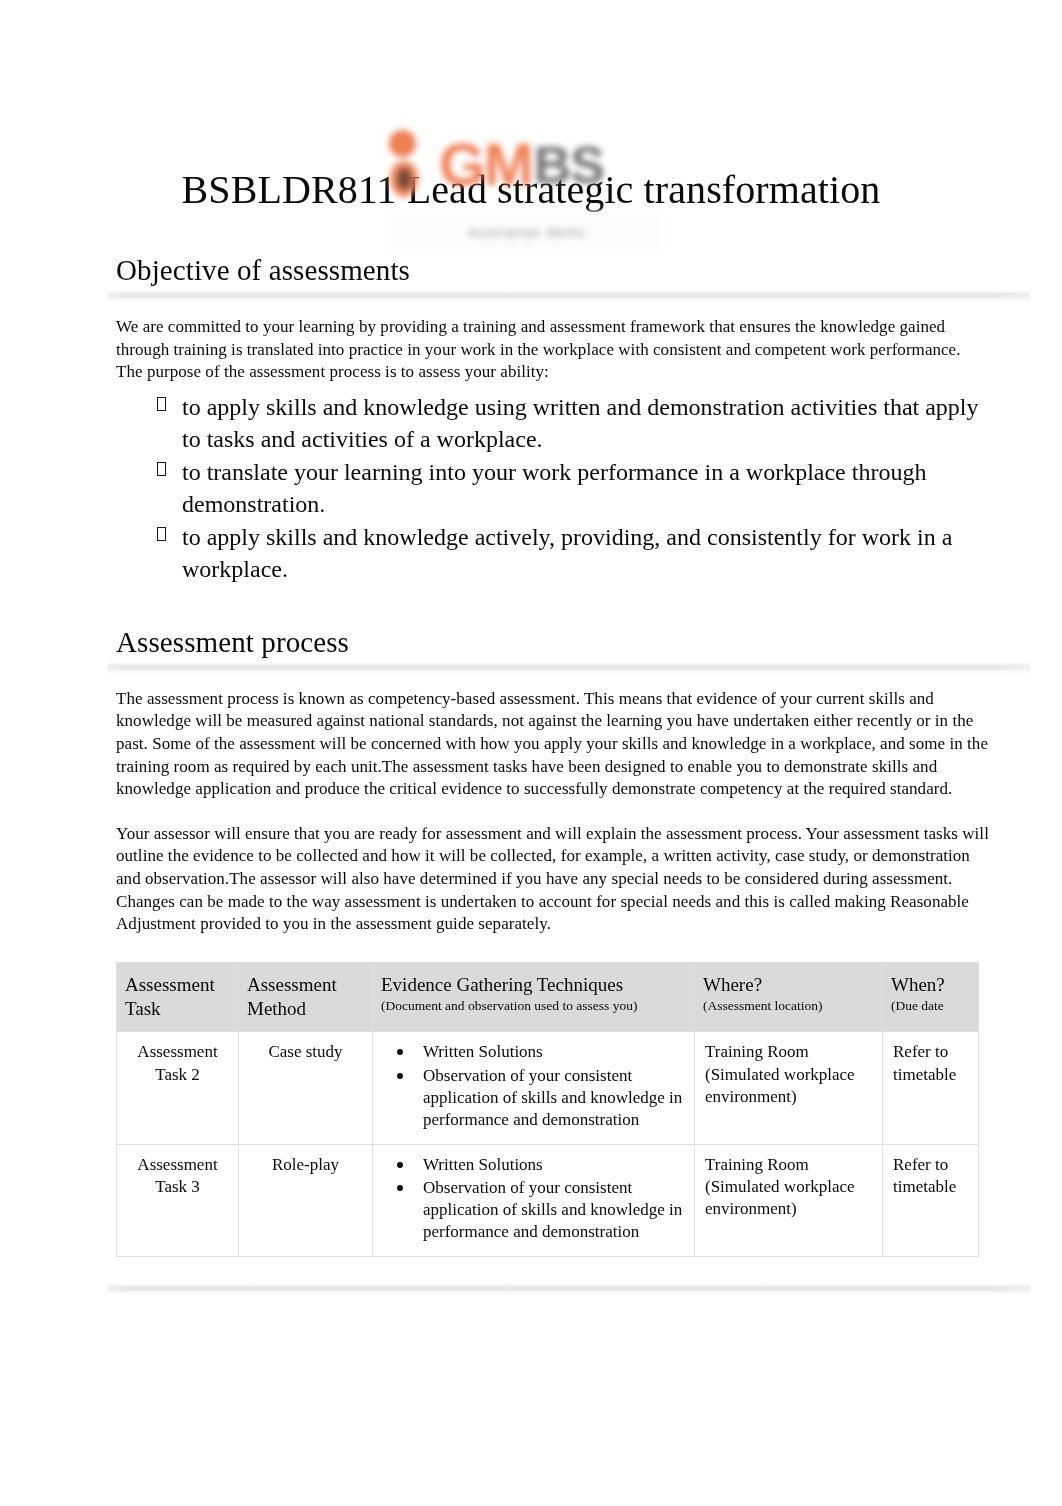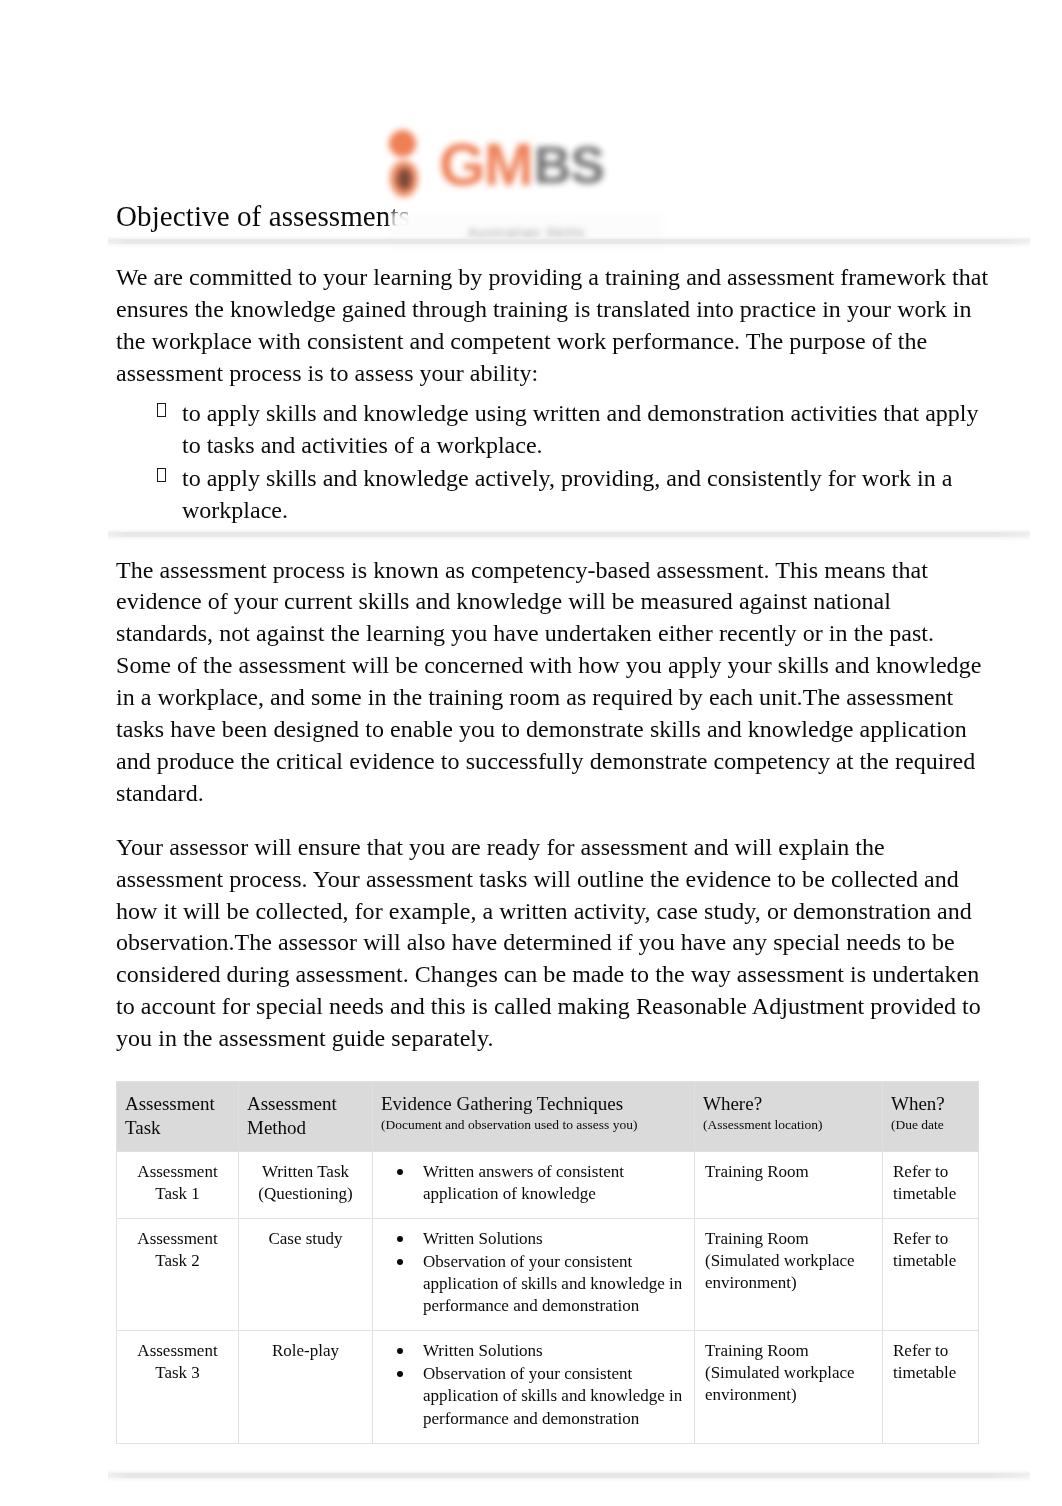--- a/index.html
+++ b/index.html
@@ -170,21 +170,21 @@
     top: 3px;
     height: 5px;
     background: linear-gradient(to right,
                 rgba(255,255,255,0) 0%,
                 rgba(231,231,231,0.9) 2%,
                 rgba(231,231,231,0.9) 96%,
                 rgba(255,255,255,0) 100%);
   }
 
   p.body {
-    font-size: 24px;
+    font-size: 17px;
     line-height: 1.33;
     margin: 0 0 0 0;
     text-align: left;
     letter-spacing: 0.05px;
   }
   p.body + p.body { margin-top: 22px; }
 
   ul.tofu-list {
     list-style: none;
     margin: 8px 0 0 0;
@@ -289,39 +289,45 @@
           <span class="logo-word-a">GM</span>
           <span class="logo-word-b">BS</span>
         </div>
       </div>
       <div class="logo-sub">
         <span class="logo-sub-text">Australian Skills</span>
       </div>
     </div>
   </div>
 
+  <h1 class="doc-title">BSBLDR811 Lead strategic transformation</h1>
 
   <div class="content">
 
     <h2 class="section">Objective of assessments</h2>
     <div class="rule"></div>
 
     <p class="body">We are committed to your learning by providing a training and assessment framework that ensures the knowledge gained through training is translated into practice in your work in the workplace with consistent and competent work performance. The purpose of the assessment process is to assess your ability:</p>
 
     <ul class="tofu-list">
       <li>
         <span class="tofu"></span>
         <span>to apply skills and knowledge using written and demonstration activities that apply to tasks and activities of a workplace.</span>
       </li>
       <li>
         <span class="tofu"></span>
+        <span>to translate your learning into your work performance in a workplace through demonstration.</span>
+      </li>
+      <li>
+        <span class="tofu"></span>
         <span>to apply skills and knowledge actively, providing, and consistently for work in a workplace.</span>
       </li>
     </ul>
 
+    <h2 class="section">Assessment process</h2>
     <div class="rule"></div>
 
     <p class="body">The assessment process is known as competency-based assessment. This means that evidence of your current skills and knowledge will be measured against national standards, not against the learning you have undertaken either recently or in the past. Some of the assessment will be concerned with how you apply your skills and knowledge in a workplace, and some in the training room as required by each unit.The assessment tasks have been designed to enable you to demonstrate skills and knowledge application and produce the critical evidence to successfully demonstrate competency at the required standard.</p>
     <p class="body">Your assessor will ensure that you are ready for assessment and will explain the assessment process. Your assessment tasks will outline the evidence to be collected and how it will be collected, for example, a written activity, case study, or demonstration and observation.The assessor will also have determined if you have any special needs to be considered during assessment. Changes can be made to the way assessment is undertaken to account for special needs and this is called making Reasonable Adjustment provided to you in the assessment guide separately.</p>
 
     <table class="assess">
       <colgroup>
         <col class="col-task">
           <col class="col-meth">
           <col class="col-evid">
@@ -345,34 +351,20 @@
             <span class="th-sub">(Assessment location)</span>
           </th>
           <th>
             <span class="th-main">When?</span>
             <span class="th-sub">(Due date</span>
           </th>
         </tr>
       </thead>
       <tbody>
 
-        <tr>
-          <td class="c-task">Assessment Task 1</td>
-          <td class="c-meth">Written Task (Questioning)</td>
-          <td>
-            <ul class="cell-list">
-              <li>
-                <span class="bul"></span>
-                <span>Written answers of consistent application of knowledge</span>
-              </li>
-            </ul>
-          </td>
-          <td>Training Room</td>
-          <td>Refer to timetable</td>
-        </tr>
 
         <tr>
           <td class="c-task">Assessment Task 2</td>
           <td class="c-meth">Case study</td>
           <td>
             <ul class="cell-list">
               <li>
                 <span class="bul"></span>
                 <span>Written Solutions</span>
               </li>

